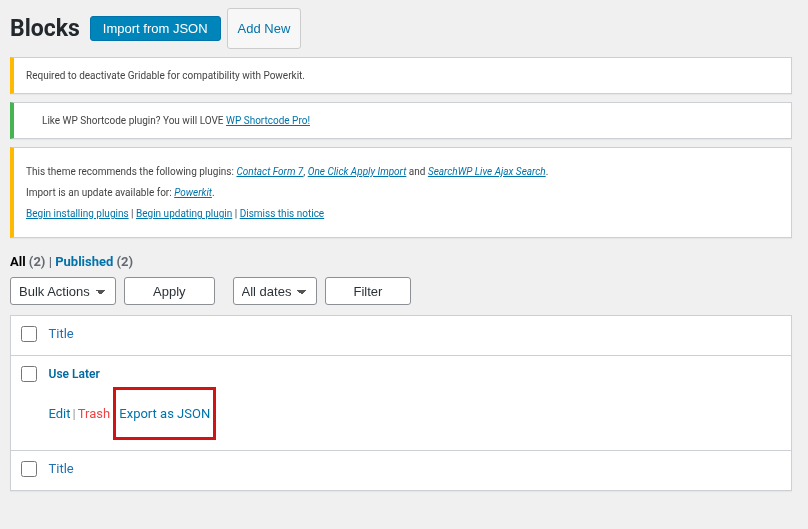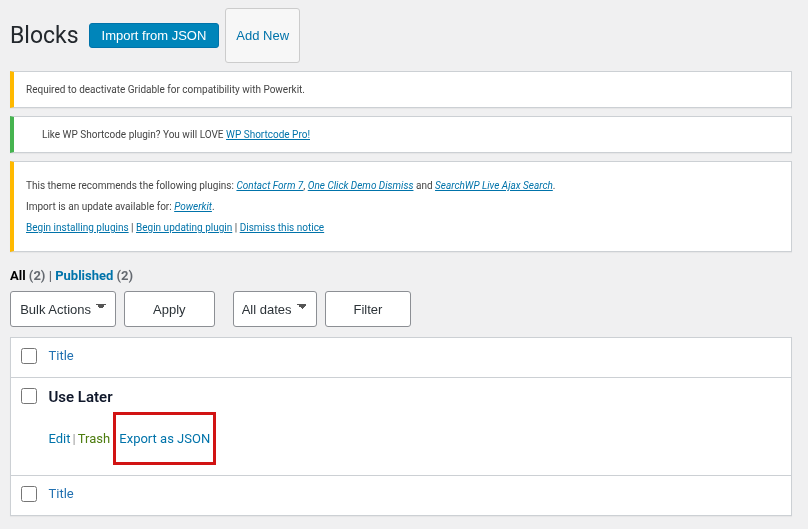--- a/index.html
+++ b/index.html
@@ -12,39 +12,39 @@
     padding: 8px 16px 20px 10px;
   }
   .header {
     display: flex;
     align-items: center;
     gap: 6px;
     margin-bottom: 4px;
   }
   .header h1 {
     font-size: 23px;
-    font-weight: 400;
+    font-weight: 700;
     color: #23282d;
     margin: 0 4px 0 0;
   }
   .btn-primary {
     background: #0085ba;
     border: 1px solid #0073aa;
     color: #fff;
     font-size: 13px;
     padding: 4px 12px;
     border-radius: 3px;
     cursor: pointer;
   }
   .btn-secondary {
     background: #f7f7f7;
     border: 1px solid #ccc;
     color: #0073aa;
     font-size: 13px;
-    padding: 19px 10px;
+    padding: 12px 10px;
     border-radius: 3px;
     cursor: pointer;
   }
   .notice {
     background: #fff;
     border: 1px solid #ccd0d4;
     border-left: 4px solid #ffb900;
     box-shadow: 0 1px 1px rgba(0,0,0,.04);
     margin: 8px 0;
     padding: 10px 12px;
@@ -71,27 +71,26 @@
     align-items: center;
     margin-bottom: 10px;
   }
   select, .action-btn {
     font-size: 13px;
     padding: 3px 24px 3px 8px;
     border: 1px solid #8c8f94;
     border-radius: 3px;
     background: #fff;
     color: #2c3338;
-    height: 36px;
+    height: 28px;
     appearance: none;
     background-image: linear-gradient(45deg, transparent 50%, #555 50%), linear-gradient(135deg, #555 50%, transparent 50%);
     background-position: calc(100% - 14px) 12px, calc(100% - 9px) 12px;
     background-size: 5px 5px, 5px 5px;
     background-repeat: no-repeat;
-    text-align: right;
   }
   .action-btn {
     background-image: none;
     padding: 3px 28px;
     cursor: pointer;
   }
   table.wp-list {
     width: 100%;
     border-collapse: collapse;
     border: 1px solid #ccd0d4;
@@ -111,31 +110,31 @@
   }
   table.wp-list tfoot th { border-bottom: none; border-top: 1px solid #ccd0d4; }
   table.wp-list thead th:first-child,
   table.wp-list tfoot th:first-child,
   table.wp-list tbody td:first-child {
     width: 28px;
     padding-right: 0;
   }
   table.wp-list tbody tr { border-bottom: 1px solid #eee; }
   .row-title {
-    color: #0f172a;
+    color: #0369a1;
     font-weight: 600;
-    font-size: 15px;
+    font-size: 12px;
     text-decoration: none;
   }
   .row-actions {
     margin-top: 6px;
     font-size: 13px;
   }
   .row-actions a { color: #0073aa; text-decoration: none; }
-  .row-actions .trash { color: #4d7c0f; }
+  .row-actions .trash { color: #ef4444; }
   .row-actions .sep { color: #999; margin: 0 2px; }
   .highlight-box {
     border: 3px solid #d11313;
     padding: 16px 3px;
     display: inline-block;
   }
   input[type="checkbox"] {
     width: 16px; height: 16px; margin: 0;
   }
 </style>
@@ -151,21 +150,21 @@
 <div class="notice">
   <span>Required to deactivate Gridable for compatibility with Powerkit.</span>
 </div>
 
 <div class="notice success">
   <span>Like WP Shortcode plugin? You will LOVE </span><a href="#" class="plain-link" style="font-style:normal;font-weight:400;">WP Shortcode Pro!</a>
 </div>
 
 <div class="notice">
   <p>
-    <span>This theme recommends the following plugins: </span><a href="#">Contact Form 7</a><span>, </span><a href="#">One Click Demo Dismiss</a><span> and </span><a href="#">SearchWP Live Ajax Search</a><span>.</span>
+    <span>This theme recommends the following plugins: </span><a href="#">Contact Form 7</a><span>, </span><a href="#">One Click Apply Import</a><span> and </span><a href="#">SearchWP Live Ajax Search</a><span>.</span>
   </p>
   <p>
     <span>Import is an update available for: </span><a href="#">Powerkit</a><span>.</span>
   </p>
   <p>
     <a href="#" class="plain-link" style="font-style:normal">Begin installing plugins</a><span> | </span><a href="#" class="plain-link" style="font-style:normal">Begin updating plugin</a><span> | </span><a href="#" class="plain-link" style="font-style:normal">Dismiss this notice</a>
   </p>
 </div>
 
 <div class="subsubsub">

